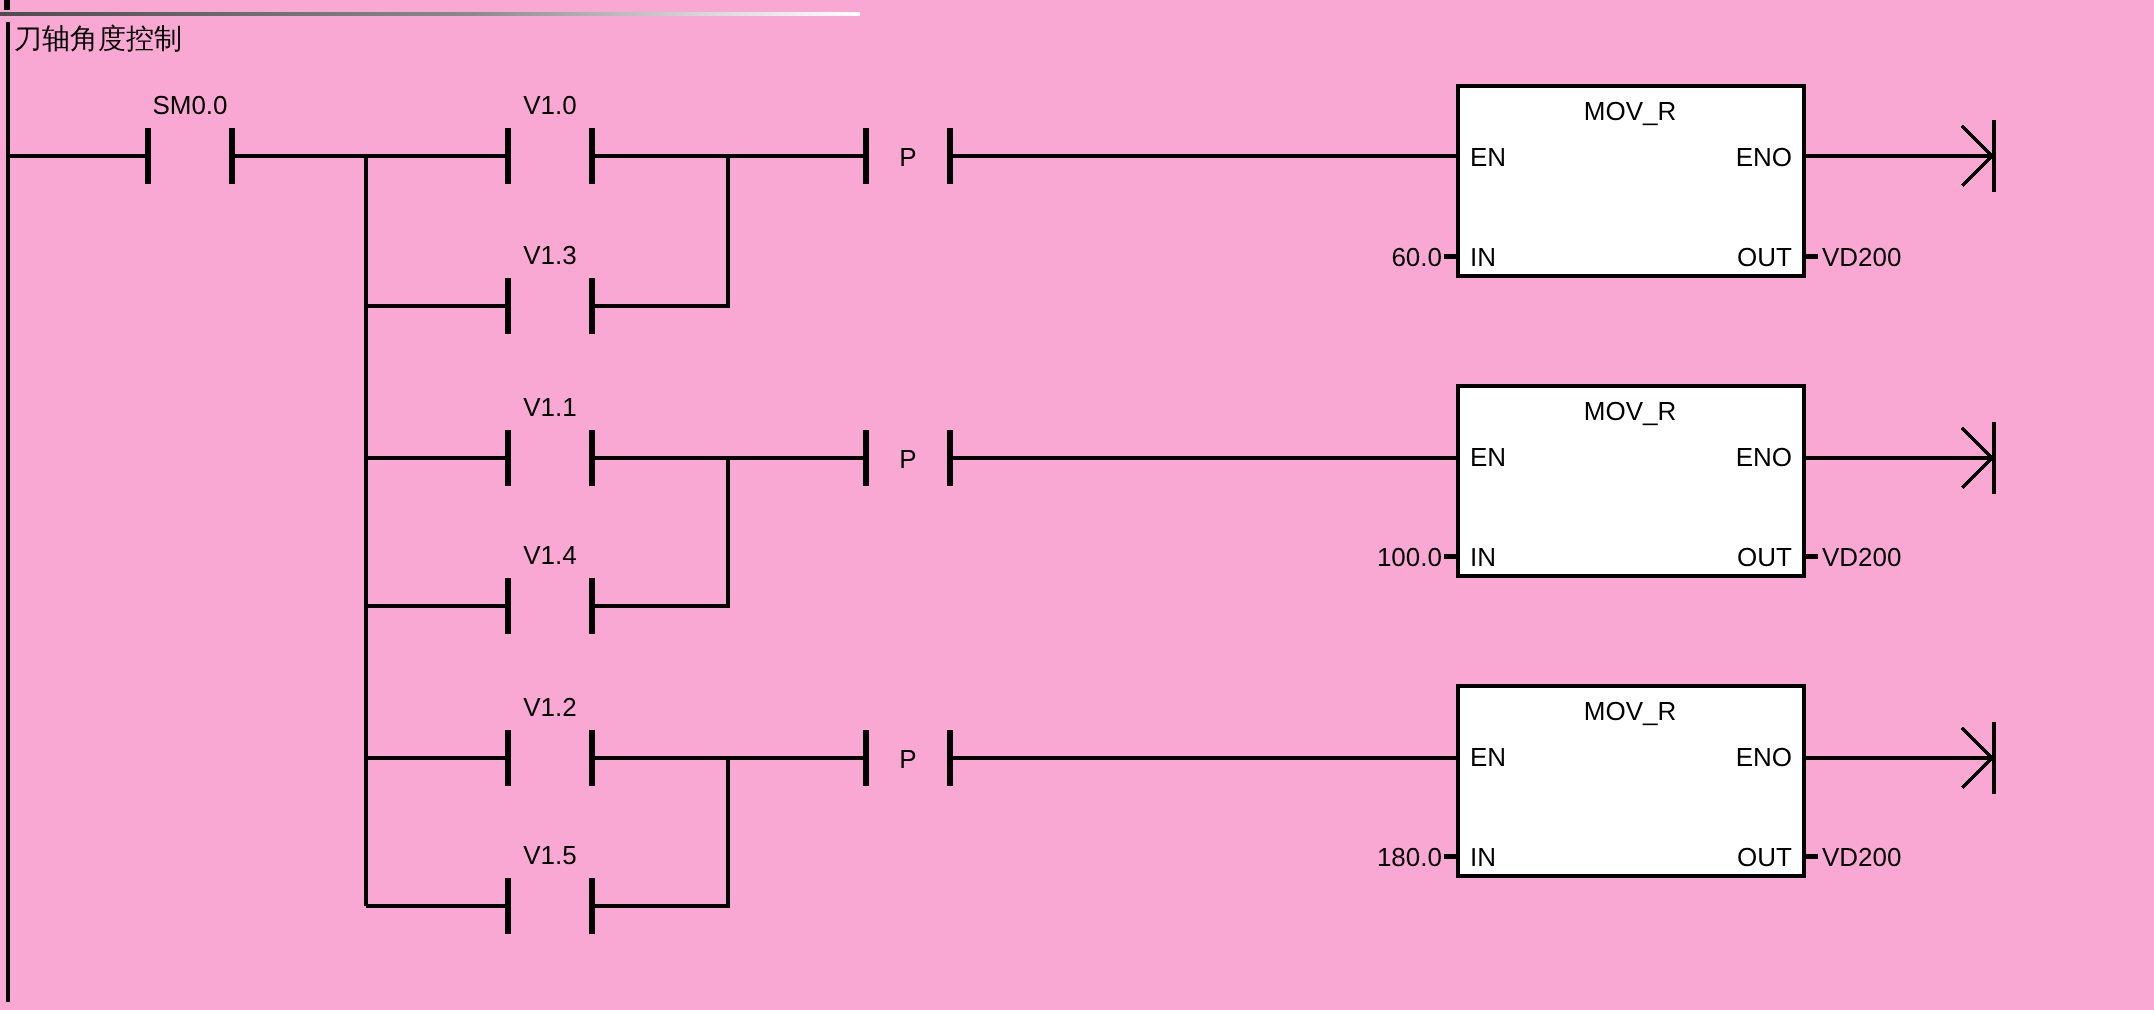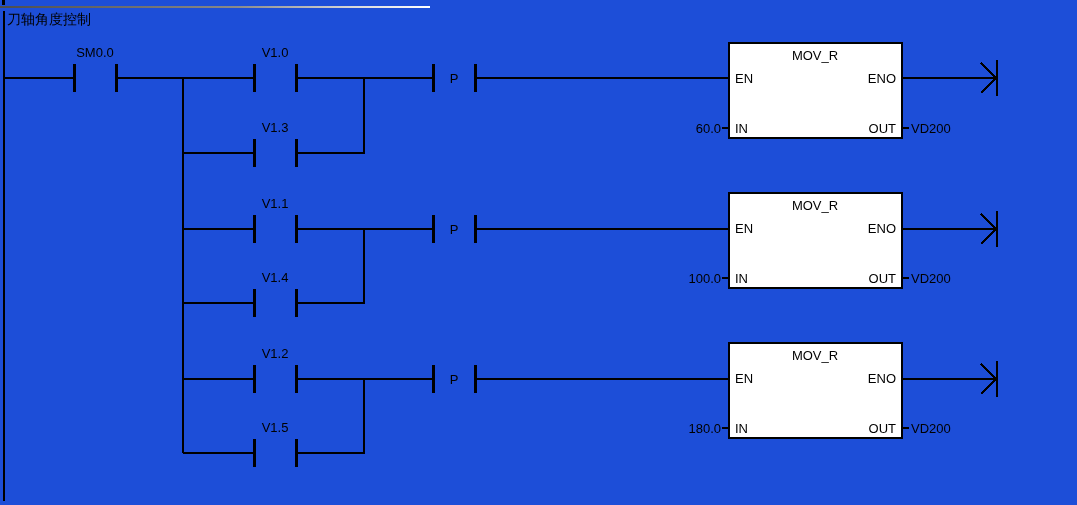--- a/index.html
+++ b/index.html
@@ -1,20 +1,20 @@
 <!DOCTYPE html>
 <html><head>
 <meta charset="utf-8">
 <style>
   html, body { margin: 0; padding: 0; background: #ffffff; }
   .screen {
     position: relative;
     width: 1077px;
     height: 505px;
-    background: #1d4ed8;
+    background: #f9a8d4;
     overflow: hidden;
     font-family: "Liberation Sans", sans-serif;
   }
   .net-separator {
     position: absolute;
     left: 0; top: 6px;
     width: 430px; height: 2px;
     background: linear-gradient(to right, #4d4d4d 0%, #8a8a8a 55%, #d8d8d8 82%, #ffffff 100%);
   }
   svg { position: absolute; left: 0; top: 0; }

